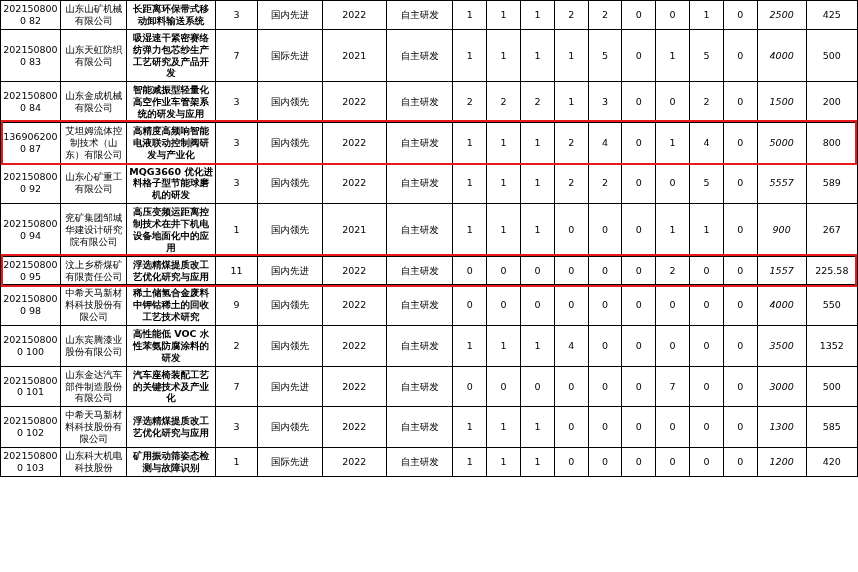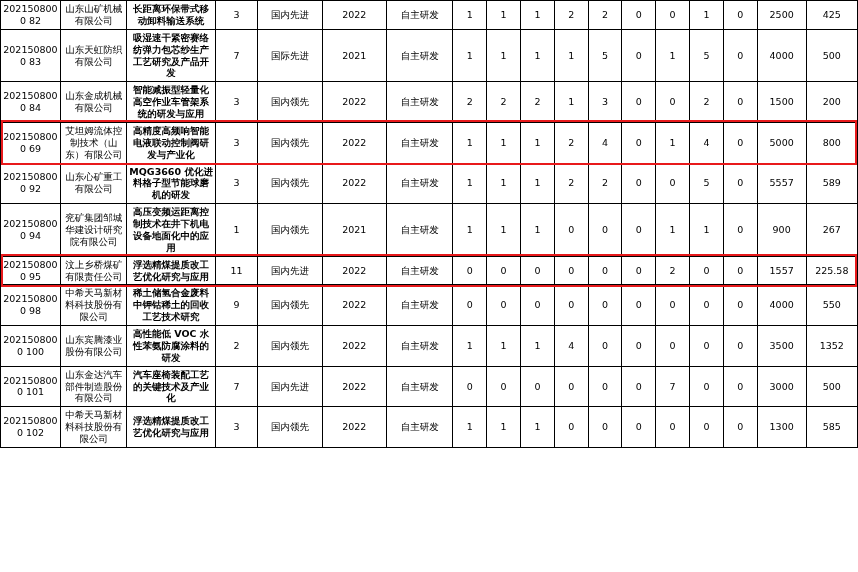--- a/index.html
+++ b/index.html
@@ -34,21 +34,21 @@
     word-break: break-all;
   }
   td.c-id      { width: 52px; }
   td.c-org     { width: 58px; }
   td.c-proj    { width: 78px; font-weight: bold; }
   td.c-num     { width: 36px; }
   td.c-level   { width: 56px; }
   td.c-year    { width: 56px; }
   td.c-mode    { width: 58px; }
   td.c-s       { width: 28px; }
-  td.c-money   { width: 42px; }
+  td.c-money   { width: 42px; font-style: italic; }
   td.c-amt     { width: 44px; }
 
   
   .redbox {
     position: absolute;
     border: 2px solid #e8191b;
     pointer-events: none;
     box-sizing: border-box;
   }
 </style>
@@ -116,21 +116,21 @@
         <td class="c-s">3</td>
         <td class="c-s">0</td>
         <td class="c-s">0</td>
         <td class="c-s">2</td>
         <td class="c-s">0</td>
         <td class="c-money">1500</td>
         <td class="c-amt">200</td>
       </tr>
 
       <tr>
-        <td class="c-id">2021508000 69</td>
+        <td class="c-id">1369062000 87</td>
         <td class="c-org">艾坦姆流体控制技术（山东）有限公司</td>
         <td class="c-proj">高精度高频响智能电液联动控制阀研发与产业化</td>
         <td class="c-num">3</td>
         <td class="c-level">国内领先</td>
         <td class="c-year">2022</td>
         <td class="c-mode">自主研发</td>
         <td class="c-s">1</td>
         <td class="c-s">1</td>
         <td class="c-s">1</td>
         <td class="c-s">2</td>
@@ -283,19 +283,39 @@
         <td class="c-s">0</td>
         <td class="c-s">0</td>
         <td class="c-s">0</td>
         <td class="c-s">0</td>
         <td class="c-s">0</td>
         <td class="c-s">0</td>
         <td class="c-money">1300</td>
         <td class="c-amt">585</td>
       </tr>
 
+      <tr>
+        <td class="c-id">2021508000 103</td>
+        <td class="c-org">山东科大机电科技股份</td>
+        <td class="c-proj">矿用振动筛姿态检测与故障识别</td>
+        <td class="c-num">1</td>
+        <td class="c-level">国际先进</td>
+        <td class="c-year">2022</td>
+        <td class="c-mode">自主研发</td>
+        <td class="c-s">1</td>
+        <td class="c-s">1</td>
+        <td class="c-s">1</td>
+        <td class="c-s">0</td>
+        <td class="c-s">0</td>
+        <td class="c-s">0</td>
+        <td class="c-s">0</td>
+        <td class="c-s">0</td>
+        <td class="c-s">0</td>
+        <td class="c-money">1200</td>
+        <td class="c-amt">420</td>
+      </tr>
 
     </tbody>
   </table>
 
   <div class="redbox" id="rb0" style="top: 120.375px; left: 1px; width: 856px; height: 44.625px; border-color: rgb(232, 25, 27);"></div>
   <div class="redbox" id="rb1" style="top: 254.125px; left: 1px; width: 856px; height: 32.75px; border-color: rgb(232, 25, 27);"></div>
 </div>
 
 </body></html>

